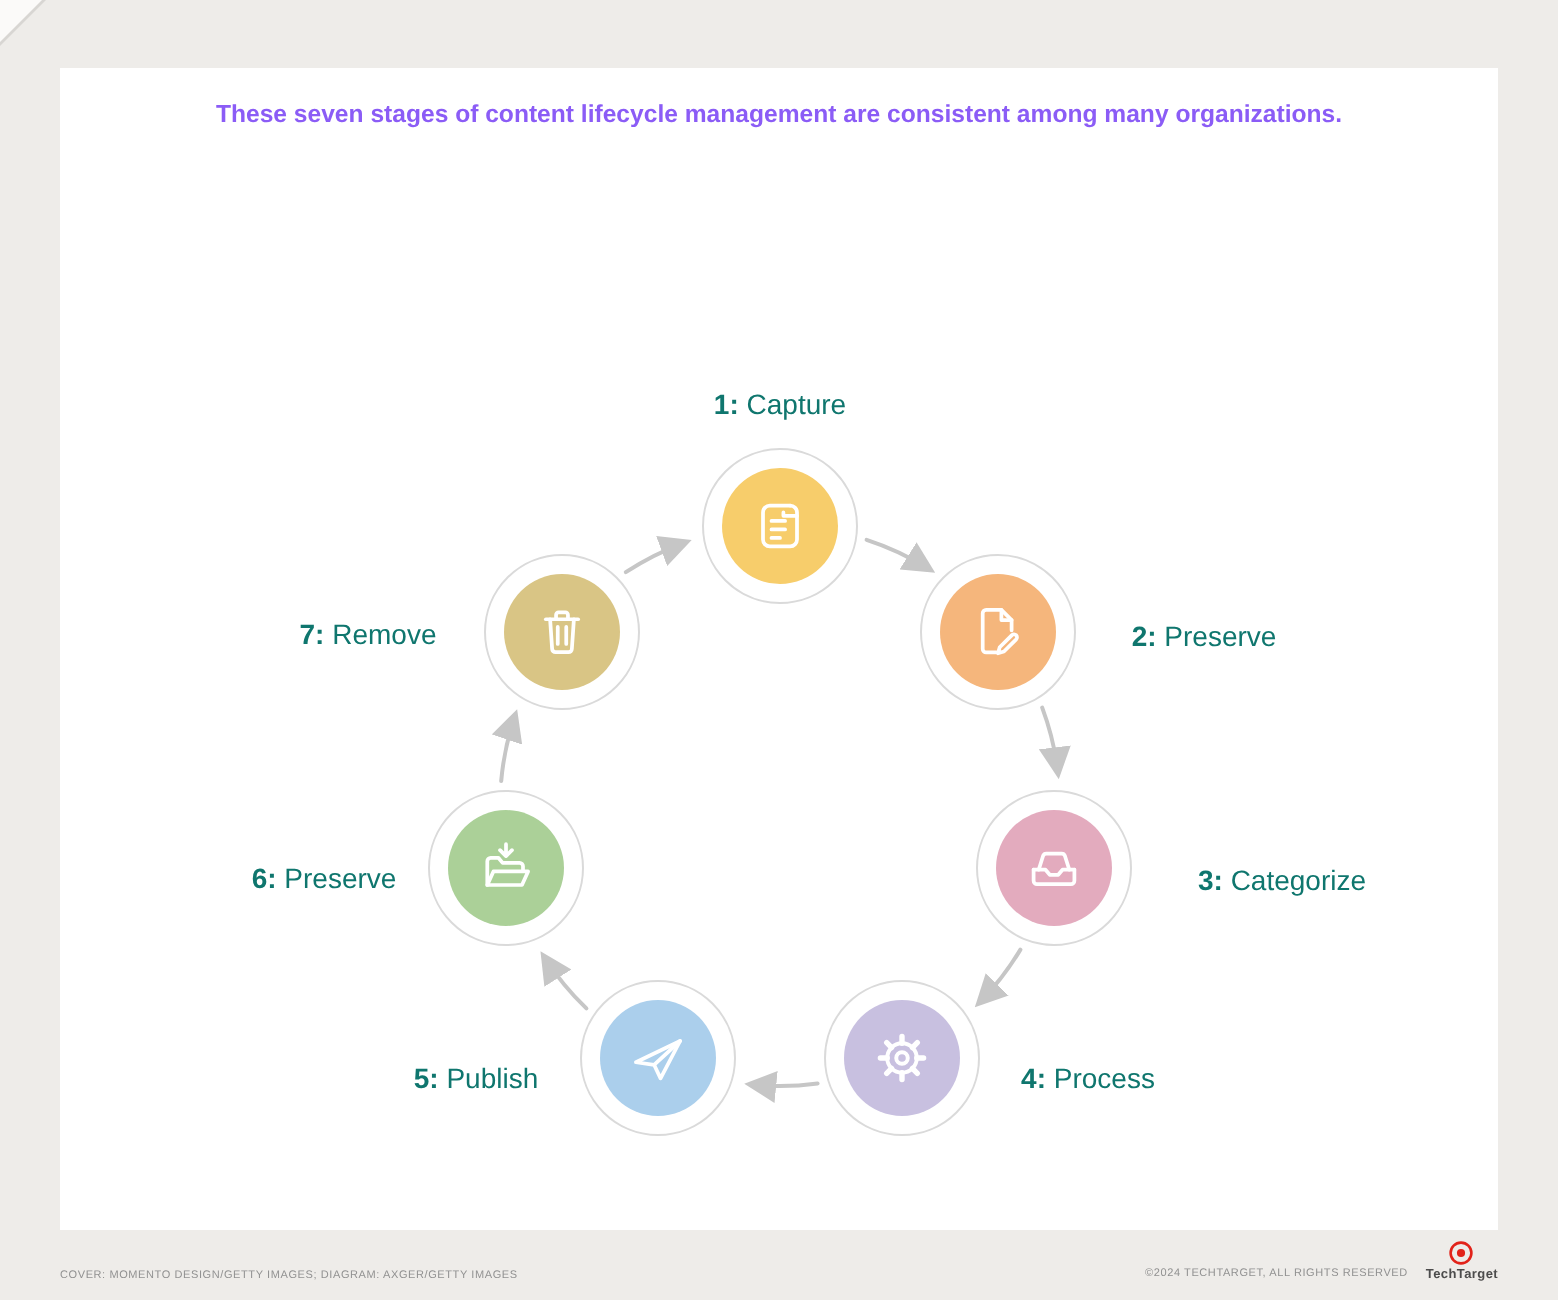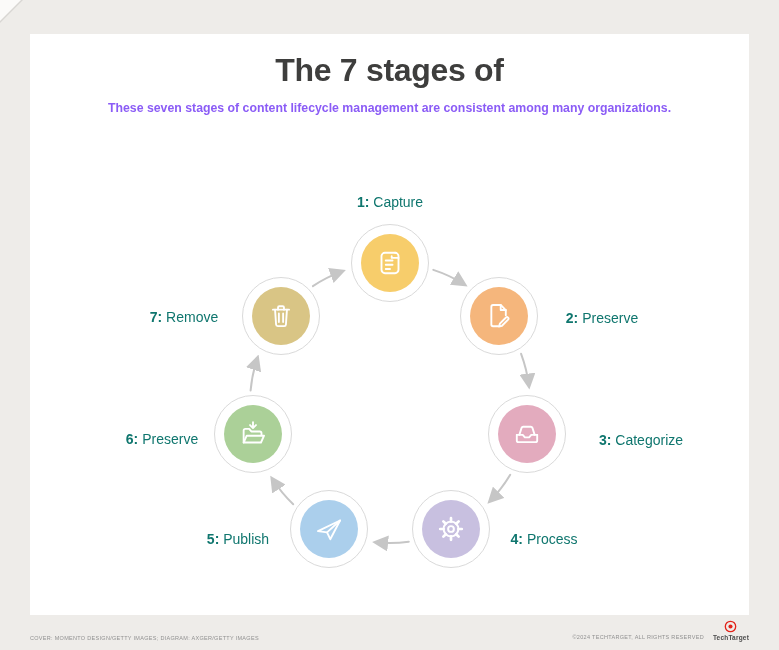--- a/index.html
+++ b/index.html
@@ -43,21 +43,20 @@
   .wordmark { font-size:6.5px; font-weight:700; color:#4c4c4c; letter-spacing:0.2px; }
 </style>
 </head>
 <body style="background-color: rgb(238, 236, 233);">
 
 <div class="canvas">
 
   <div class="card" style="background-color: rgb(255, 255, 255);">
 
     <h1 class="title" style="color: rgb(62, 62, 61);">
-      <div>The 7 stages of</div>
     </h1>
     <div class="subtitle">
       <div>These seven stages of content lifecycle management are consistent among many organizations.</div>
     </div>
 
     <div class="diagram">
 
       <svg class="arrows" width="719" height="400" viewBox="0 0 719 400">
         <defs>
           <marker id="ah" markerWidth="8" markerHeight="8" refX="6" refY="4" orient="auto">

